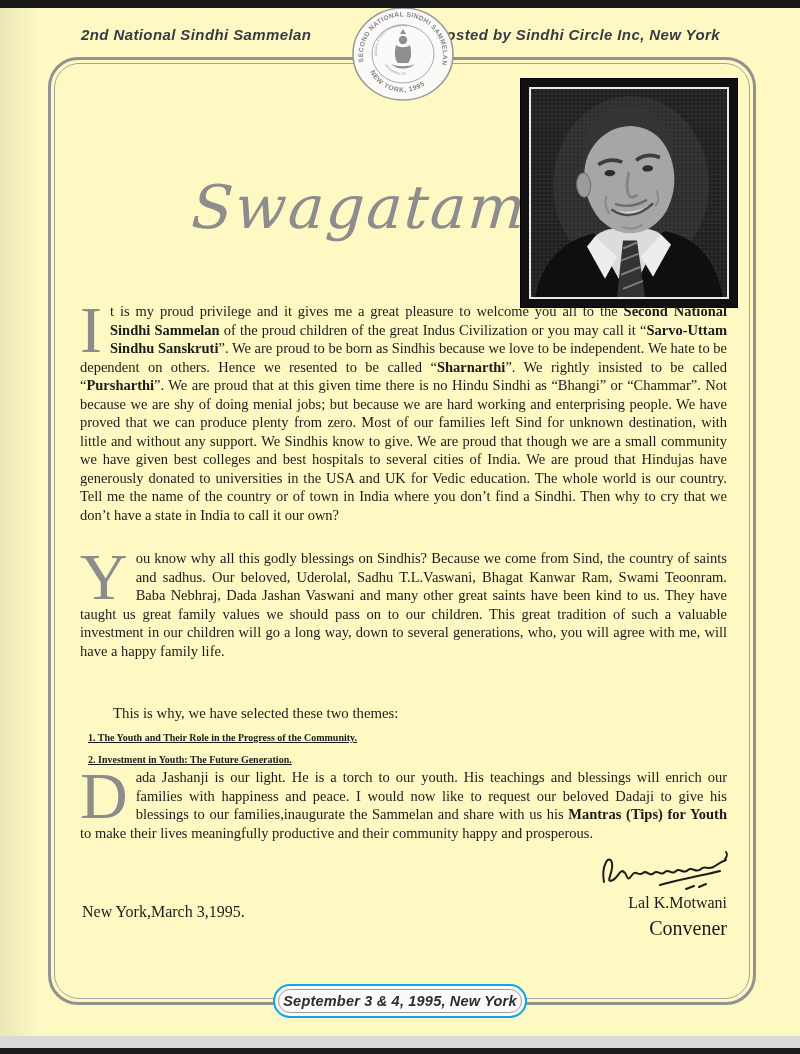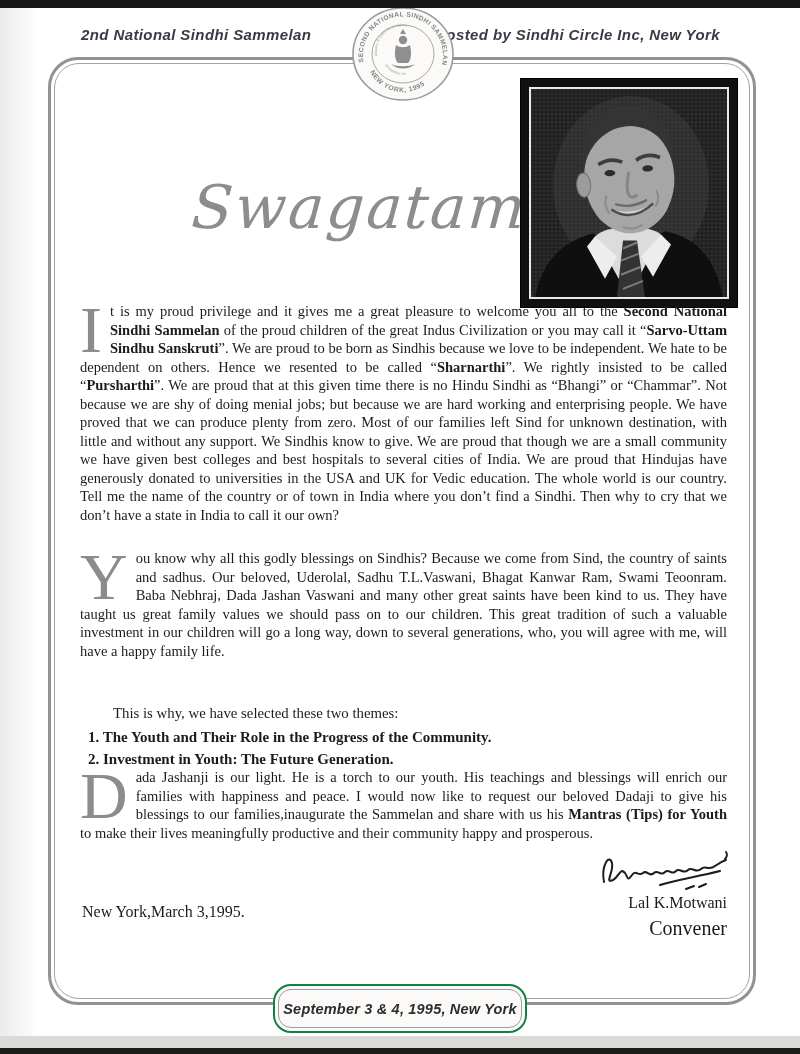--- a/index.html
+++ b/index.html
@@ -1,18 +1,18 @@
 <!DOCTYPE html>
 <html><head>
 <meta charset="utf-8">
 <style>
   html,body{margin:0;padding:0;background:#e9e7e3;}
   .page{
     position:relative; width:800px; height:1054px; overflow:hidden;
-    background:#ffffff;
+    background:#fef9c3;
     font-family:"Liberation Serif", serif;
   }
   .page::before{ 
     content:""; position:absolute; left:0; top:0; bottom:0; width:52px;
     background:linear-gradient(90deg, rgba(60,60,60,.10), rgba(60,60,60,0) 75%);
     pointer-events:none; z-index:8;
   }
   .scan-top{position:absolute; left:0; top:0; width:100%; height:8px; background:#181818; z-index:9;}
   .scan-bottom-shade{position:absolute; left:0; top:1036px; width:100%; height:12px; background:#dcdad6; z-index:9;}
   .scan-bottom{position:absolute; left:0; top:1048px; width:100%; height:6px; background:#1c1c1c; z-index:9;}
@@ -60,32 +60,32 @@
   .para strong{font-weight:bold;}
   .p1{top:302px;} .p2{top:549px;} .p3{top:768px;}
   .dropcap{
     float:left; font-family:"Liberation Serif", serif; color:#8c8c8c;
     font-size:66px; line-height:52px; margin:2px 8px 0 0;
   }
 
   
   .themes{position:absolute; left:80px; top:686px; width:647px; z-index:2; color:#1b1b1b;}
   .themes-intro{margin:18px 0 5px 33px; font-size:14.8px; line-height:19px;}
-  .theme-item{margin:0 0 3px 8px; font-size:15px; line-height:19px; font-weight:bold;}
+  .theme-item{margin:0 0 3px 8px; font-size:10px; line-height:19px; font-weight:bold;text-decoration:underline;}
 
   
   .sig-scribble{position:absolute; left:598px; top:848px; width:138px; height:46px; z-index:2;}
   .sig-name{position:absolute; left:480px; top:894px; width:247px; text-align:right; font-size:16px; color:#1b1b1b; z-index:2;}
   .sig-role{position:absolute; left:480px; top:917px; width:247px; text-align:right; font-size:20px; color:#1b1b1b; z-index:2;}
   .dateline{position:absolute; left:82px; top:903px; font-size:16px; color:#1b1b1b; z-index:2;}
 
   
   .pill{
     position:absolute; left:50%; top:984px; transform:translateX(-50%);
-    width:254px; height:49px; background:#fbfaf8; border:2px solid #15803d;
+    width:254px; height:34px; background:#fbfaf8; border:2px solid #0ea5e9;
     border-radius:18px; z-index:4; box-sizing:border-box;
   }
   .pill-inner{
     position:absolute; inset:3px; border:1px solid #9d9d9d; border-radius:13px;
     display:flex; align-items:center; justify-content:center;
     font-family:"Liberation Sans", sans-serif; font-weight:bold; font-style:italic;
     font-size:14.5px; letter-spacing:.2px; color:#2d2d2d;
   }
 </style>
 </head>

